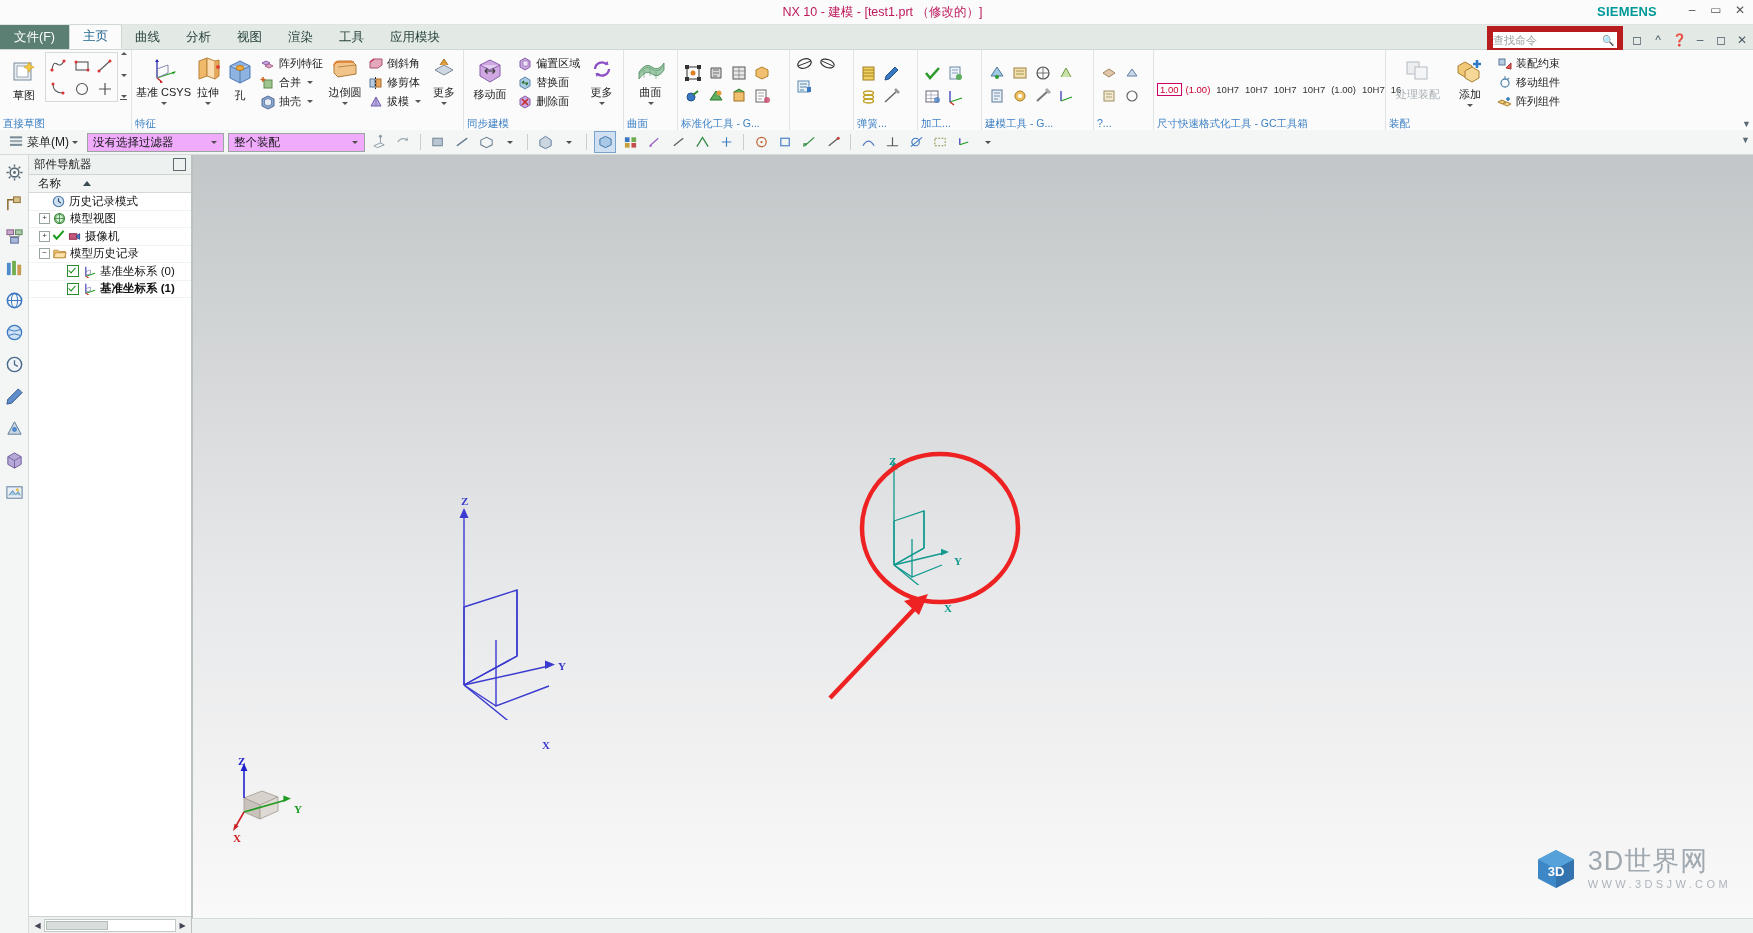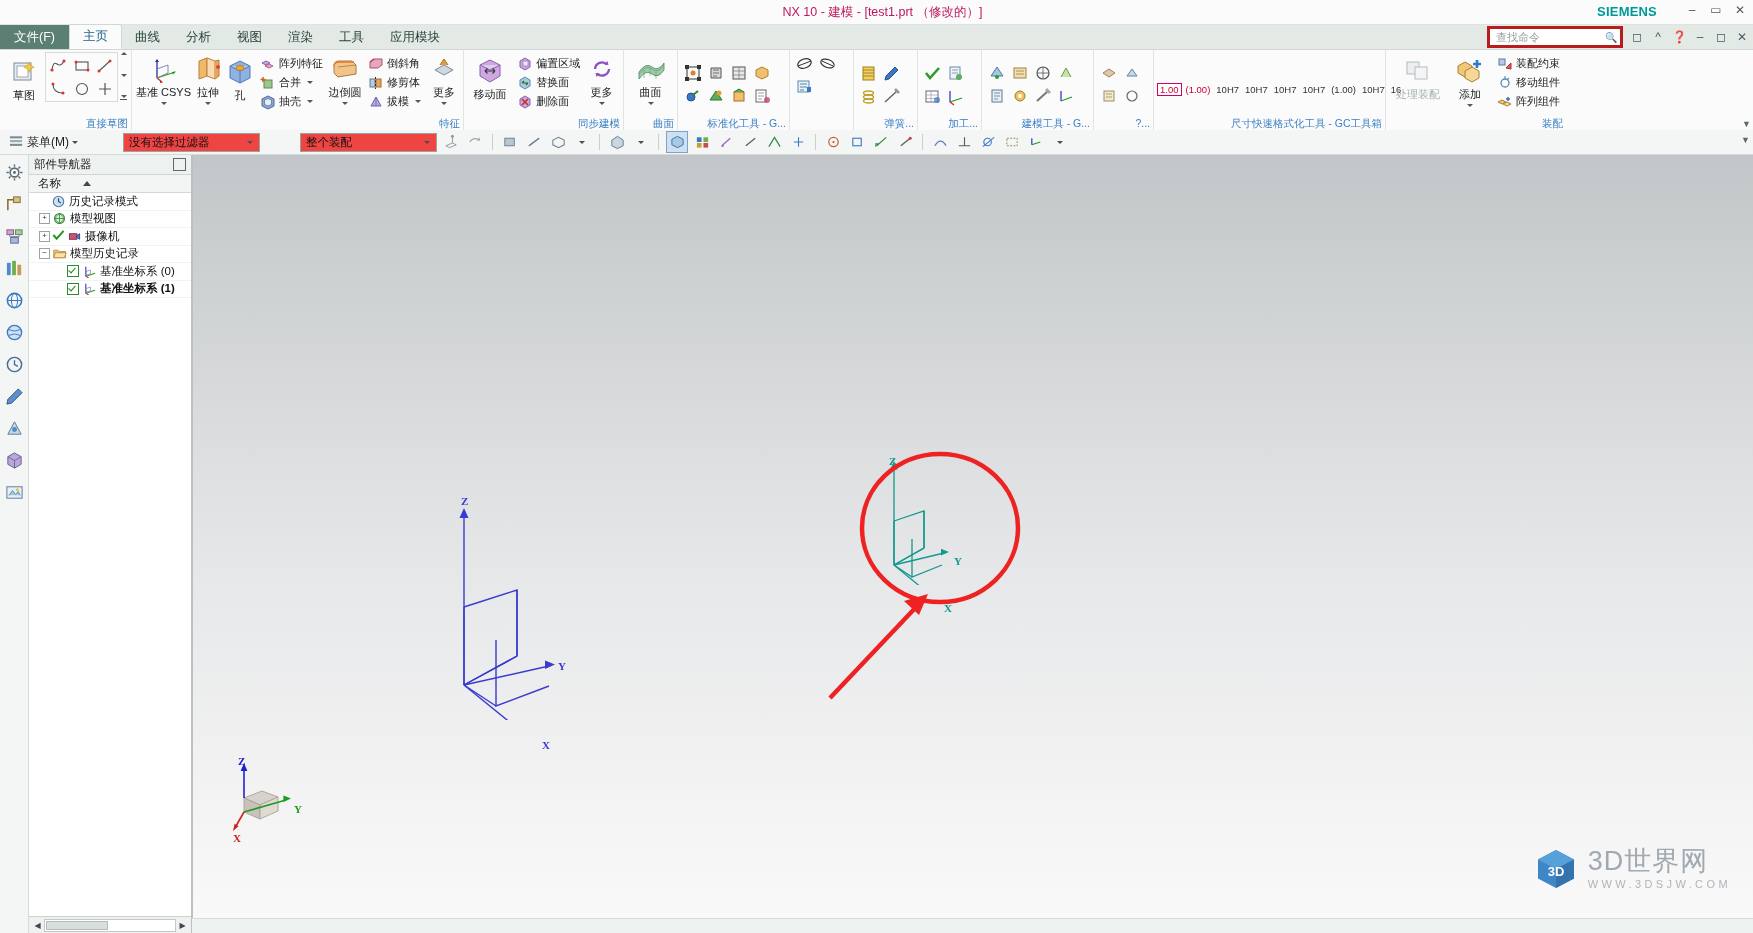--- a/index.html
+++ b/index.html
@@ -25,29 +25,29 @@
   .brand{position:absolute;right:96px;top:4px;font-size:13px;font-weight:bold;color:#009999;letter-spacing:0.2px;}
   .winbtns{position:absolute;right:6px;top:3px;display:flex;gap:10px;align-items:center;}
   .wb{font-size:12px;color:#555;width:14px;text-align:center;line-height:14px;}
 
   
   .tabbar{height:24px;background:#e3eae6;display:flex;align-items:flex-end;position:relative;flex:none;border-bottom:1px solid #cfd8d4;}
   .tab{height:23px;line-height:23px;padding:0 13px;font-size:12.5px;color:#26403a;cursor:default;}
   .tab.file{background:#5b7f73;color:#fff;font-weight:normal;height:24px;line-height:24px;padding:0 14px;}
   .tab.active{background:#fbfbfb;color:#1b5e8a;border:1px solid #cfd8d4;border-bottom:1px solid #fbfbfb;border-radius:2px 2px 0 0;height:23px;line-height:22px;}
   .tabbar-right{position:absolute;right:4px;top:1px;display:flex;align-items:center;gap:7px;}
-  .searchbox{width:108px;height:16px;background:#fff;border:3px solid #b91c1c;font-size:11px;color:#9aa0a0;padding:0 16px 0 6px;line-height:16px;position:relative;font-family:Liberation Serif, serif;}
+  .searchbox{width:108px;height:16px;background:#fff;border:6px solid #b91c1c;font-size:11px;color:#9aa0a0;padding:0 16px 0 0;line-height:16px;position:relative;font-family:Liberation Serif, serif;}
   .search-ic{position:absolute;right:2px;top:1px;font-size:10px;color:#56606a;}
   .tbicon{font-size:12px;color:#4a5a66;width:14px;text-align:center;}
 
   
   .ribbon{height:80px;background:#fbfbfb;display:flex;align-items:stretch;position:relative;flex:none;overflow:hidden;}
   .rgroup{display:flex;flex-direction:column;justify-content:space-between;border-right:1px solid #e0e4e2;padding:2px 3px 0 3px;position:relative;height:80px;box-sizing:border-box;}
   .rrow{display:flex;align-items:flex-start;flex:1;}
-  .glabel{font-size:10.5px;color:#3b7fc4;text-align:right;height:13px;line-height:13px;white-space:nowrap;overflow:hidden;}
+  .glabel{font-size:10.5px;color:#3b7fc4;text-align:left;height:13px;line-height:13px;white-space:nowrap;overflow:hidden;}
   .bigbtn{width:44px;display:flex;flex-direction:column;align-items:center;padding:2px 1px 0;}
   .bigbtn .ic{width:30px;height:30px;display:flex;align-items:center;justify-content:center;}
   .bigbtn .lb{font-size:11px;color:#222;margin-top:1px;text-align:left;white-space:nowrap;}
   .bigbtn .dd{width:0;height:0;border-left:3px solid transparent;border-right:3px solid transparent;border-top:3.5px solid #555;margin-top:2px;}
   .bigbtn.wide{width:56px;}
   .bigbtn.dis .lb{color:#a8b0b4;}
   .smalllist{display:flex;flex-direction:column;justify-content:flex-start;padding-top:2px;}
   .smallbtn{height:19px;display:flex;align-items:center;gap:3px;padding:0 3px;}
   .smallbtn .ic{width:17px;height:17px;display:flex;align-items:center;justify-content:center;}
   .smallbtn .lb{font-size:11px;color:#222;white-space:nowrap;}
@@ -57,21 +57,21 @@
   .sketchbox{border:1px solid #d7dcda;display:flex;flex-direction:column;padding:1px;margin-right:1px;}
   .boxarrows{display:flex;flex-direction:column;justify-content:space-between;align-items:center;height:48px;padding:0 1px;}
   .tinyup{width:0;height:0;border-left:3px solid transparent;border-right:3px solid transparent;border-bottom:3.5px solid #555;}
   .tinydn{width:0;height:0;border-left:3px solid transparent;border-right:3px solid transparent;border-top:3.5px solid #555;}
   .tinybar{width:7px;height:1px;background:#555;}
   .ribbon-expand{position:absolute;right:2px;bottom:1px;font-size:9px;color:#5a6a74;}
 
   
   .selbar{height:24px;background:#f3f6f4;border-bottom:1px solid #d5dbd8;display:flex;align-items:center;padding:0 4px;gap:4px;flex:none;position:relative;}
   .menubtn{display:flex;align-items:center;gap:3px;padding:0 5px;height:19px;font-size:12px;color:#1b1b1b;}
-  .combo{height:17px;border:1px solid #9aa5a0;background:#ef4444;font-size:11.5px;color:#111;display:flex;align-items:center;padding:0 2px 0 5px;position:relative;margin-left:36px;}
+  .combo{height:17px;border:1px solid #9aa5a0;background:#f0abfc;font-size:11.5px;color:#111;display:flex;align-items:center;padding:0 2px 0 5px;position:relative;}
   .combo .cv{flex:1;white-space:nowrap;overflow:hidden;}
   .combo .cbtn{width:14px;height:15px;display:flex;align-items:center;justify-content:center;}
   .selicon{width:20px;height:20px;display:flex;align-items:center;justify-content:center;}
   .selbar-end{position:absolute;right:3px;top:5px;font-size:9px;color:#5a6a74;}
 
   
   .main{flex:1;display:flex;min-height:0;background:#eef2f0;}
   .resbar{width:28px;background:#f3f6f4;border-right:1px solid #d5dbd8;display:flex;flex-direction:column;align-items:center;padding-top:6px;gap:10px;}
   .resicon{width:22px;height:22px;display:flex;align-items:center;justify-content:center;}
 

